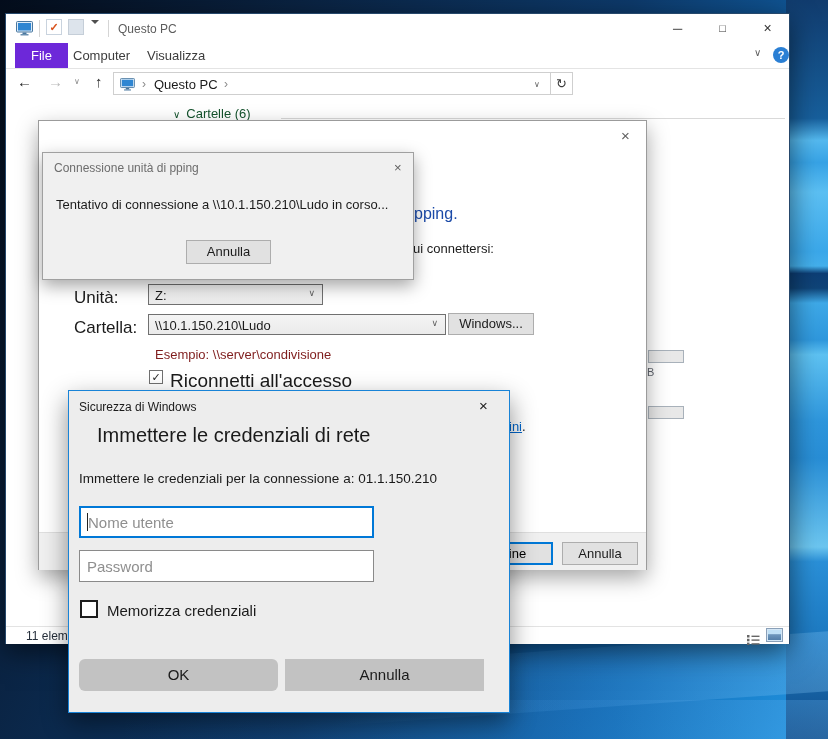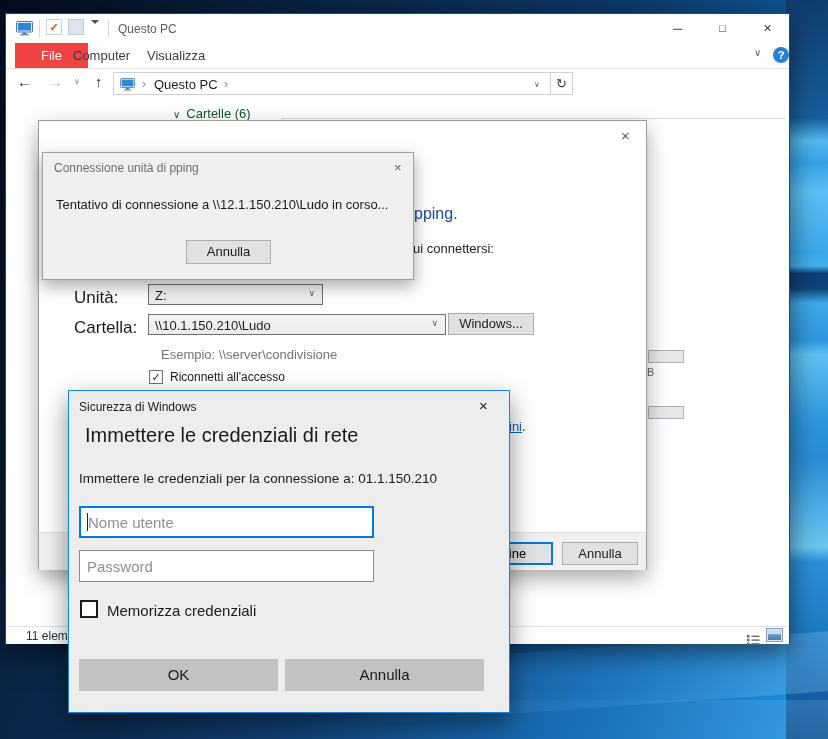--- a/index.html
+++ b/index.html
@@ -35,21 +35,21 @@
   .qat-arrow .bar { width:10px; height:2px; background:#4f4f4f; }
   .qat-arrow .tri { width:0; height:0; margin:2px auto 0; border-left:4px solid transparent;
                     border-right:4px solid transparent; border-top:4px solid #4f4f4f; }
   .win-title { position:absolute; left:112px; top:8px; font-size:12px; color:#5c5c5c; }
   .cap-btn { position:absolute; top:0; width:45px; height:29px; text-align:center; color:#333;
              font-size:13px; line-height:29px; cursor:default; }
   .cap-min { left:649px; } .cap-max { left:694px; font-size:11px; } .cap-close { left:739px; font-size:14px; }
 
   .tabsrow { position:absolute; left:0; top:29px; width:100%; height:26px; background:#fff;
              border-bottom:1px solid #e4e4e4; }
-  .tab-file { position:absolute; left:9px; top:0; width:73px; height:25px; background:#ef4444;
+  .tab-file { position:absolute; left:9px; top:0; width:53px; height:25px; background:#6d28d9;
               color:#fff; font-size:13px; text-align:center; line-height:25px; }
   .tab { position:absolute; top:0; height:25px; color:#3c3c3c; font-size:13px; line-height:25px; }
   .tab-computer { left:67px; width:66px; } .tab-view { left:141px; width:70px; }
   .ribbon-collapse { position:absolute; left:748px; top:4px; color:#5f5f5f; font-size:10px; }
   .ribbon-help { position:absolute; left:767px; top:4px; width:16px; height:16px; border-radius:50%;
                  background:#2a7fd4; color:#fff; font-size:11px; font-weight:bold; text-align:center; line-height:16px; }
 
   .navrow { position:absolute; left:0; top:56px; width:100%; height:27px; background:#fff; }
   .nav-glyph { position:absolute; top:3px; font-size:15px; }
   .nav-back { left:11px; color:#1b1b1b; } .nav-fwd { left:42px; color:#b9b9b9; }
@@ -97,24 +97,24 @@
   .md-subtext { position:absolute; left:374px; top:120px; font-size:13px; color:#1b1b1b; }
   .md-label { position:absolute; font-size:17px; color:#1b1b1b; }
   .combo { position:absolute; height:21px; border:1px solid #707070;
            background:linear-gradient(180deg,#f4f4f4,#ebebeb); }
   .combo .cval { position:absolute; left:6px; top:3px; font-size:13px; color:#1b1b1b; }
   .combo .cchev { position:absolute; right:7px; top:3px; font-size:9px; color:#5f5f5f; }
   .md-combo1 { left:109px; top:163px; width:175px; }
   .md-combo2 { left:109px; top:193px; width:298px; }
   .btn { border:1px solid #adadad; background:#e1e1e1; font-size:13px; color:#1b1b1b; text-align:center; }
   .md-browse { position:absolute; left:409px; top:192px; width:86px; height:22px; line-height:20px; }
-  .md-example { position:absolute; left:122px; top:226px; font-size:13px; color:#737373; }
+  .md-example { position:absolute; left:116px; top:226px; font-size:13px; color:#7f1d1d; }
   .md-check { position:absolute; left:110px; top:249px; width:14px; height:14px; background:#fff;
               border:1px solid #707070; font-size:11px; line-height:12px; text-align:center; color:#1b1b1b; }
-  .md-checklabel { position:absolute; left:131px; top:249px; font-size:12px; color:#1b1b1b; }
+  .md-checklabel { position:absolute; left:131px; top:249px; font-size:19px; color:#1b1b1b; }
   .md-link { position:absolute; left:470px; top:298px; font-size:13px; }
   .md-link .frag { color:#0066cc; text-decoration:underline; }
   .md-link .dot { color:#1b1b1b; }
   .md-footer { position:absolute; left:0; top:411px; width:607px; height:38px; background:#f0f0f0;
                border-top:1px solid #dfdfdf; }
   .md-fine { position:absolute; left:435px; top:421px; width:79px; height:23px; line-height:19px;
              border:2px solid #0078d7; background:#e1e1e1; font-size:13px; text-align:center; }
   .md-annulla { position:absolute; left:523px; top:421px; width:76px; height:23px; line-height:21px; }
 
   
@@ -123,34 +123,34 @@
   .pd-title { position:absolute; left:11px; top:8px; font-size:12px; color:#6d6d6d; }
   .pd-close { left:351px; top:7px; font-size:13px; }
   .pd-msg { position:absolute; left:13px; top:44px; font-size:13px; color:#1b1b1b; }
   .pd-cancel { position:absolute; left:143px; top:87px; width:85px; height:24px; line-height:22px; }
 
   
   .sec-dlg { position:absolute; left:68px; top:390px; width:442px; height:323px; background:#ededed;
              border:1px solid #1883d7; box-shadow:0 10px 24px rgba(0,0,0,.45); z-index:4; }
   .sd-title { position:absolute; left:10px; top:9px; font-size:12px; color:#1b1b1b; }
   .sd-close { left:410px; top:7px; color:#1b1b1b; }
-  .sd-heading { position:absolute; left:16px; top:33px; font-size:20px; font-weight:400; color:#1a1a1a; }
+  .sd-heading { position:absolute; left:28px; top:33px; font-size:20px; font-weight:400; color:#1a1a1a; }
   .sd-msg { position:absolute; left:10px; top:80px; font-size:13.5px; color:#1a1a1a; }
   .sd-input { position:absolute; left:10px; width:295px; height:32px; background:#fff; font-size:15px;
               color:#1b1b1b; padding:0 7px; outline:none; }
   .sd-input::placeholder { color:#8f8f8f; opacity:1; }
   .sd-user { top:115px; border:2px solid #0078d7; }
   .sd-pass { top:159px; border:1px solid #8a8a8a; }
   .sd-caret { position:absolute; left:18px; top:122px; width:1px; height:18px; background:#222; }
   .sd-check { position:absolute; left:11px; top:209px; width:18px; height:18px; background:#fdfdfd;
               border:2px solid #1b1b1b; }
   .sd-checklabel { position:absolute; left:38px; top:211px; font-size:15px; color:#1b1b1b; }
   .sd-btn { position:absolute; top:268px; width:199px; height:32px; background:#c2c2c2; border:none;
             font-size:15px; color:#1b1b1b; text-align:center; line-height:32px; }
-  .sd-ok { left:10px; } .sd-cancel { left:216px; }
+  .sd-ok { left:10px;border-radius:6px; } .sd-cancel { left:216px; }
 </style>
 </head>
 <body>
 
 <div class="screen">
   <div class="wp-strip"></div>
   <div class="wp-beam1"></div>
   <div class="wp-beam2"></div>
 
   <div class="win">
@@ -256,21 +256,21 @@
     <span class="md-link"><span class="frag">ini</span><span class="dot">.</span></span>
 
     <div class="md-footer"></div>
     <button class="md-fine">Fine</button>
     <button class="btn md-annulla">Annulla</button>
   </div>
 
   <div class="prog-dlg">
     <span class="pd-title">Connessione unità di pping</span>
     <span class="dlg-close pd-close">×</span>
-    <div class="pd-msg">Tentativo di connessione a \\12.1.150.210\Ludo in corso...</div>
+    <div class="pd-msg">Tentativo di connessione a \\10.1.150.210\Ludo in corso...</div>
     <button class="btn pd-cancel">Annulla</button>
   </div>
 
   <div class="sec-dlg">
     <span class="sd-title">Sicurezza di Windows</span>
     <span class="dlg-close sd-close">×</span>
     <div class="sd-heading">Immettere le credenziali di rete</div>
     <div class="sd-msg">Immettere le credenziali per la connessione a: 01.1.150.210</div>
     <input type="text" class="sd-input sd-user" placeholder="Nome utente" style="">
     <div class="sd-caret"></div>

